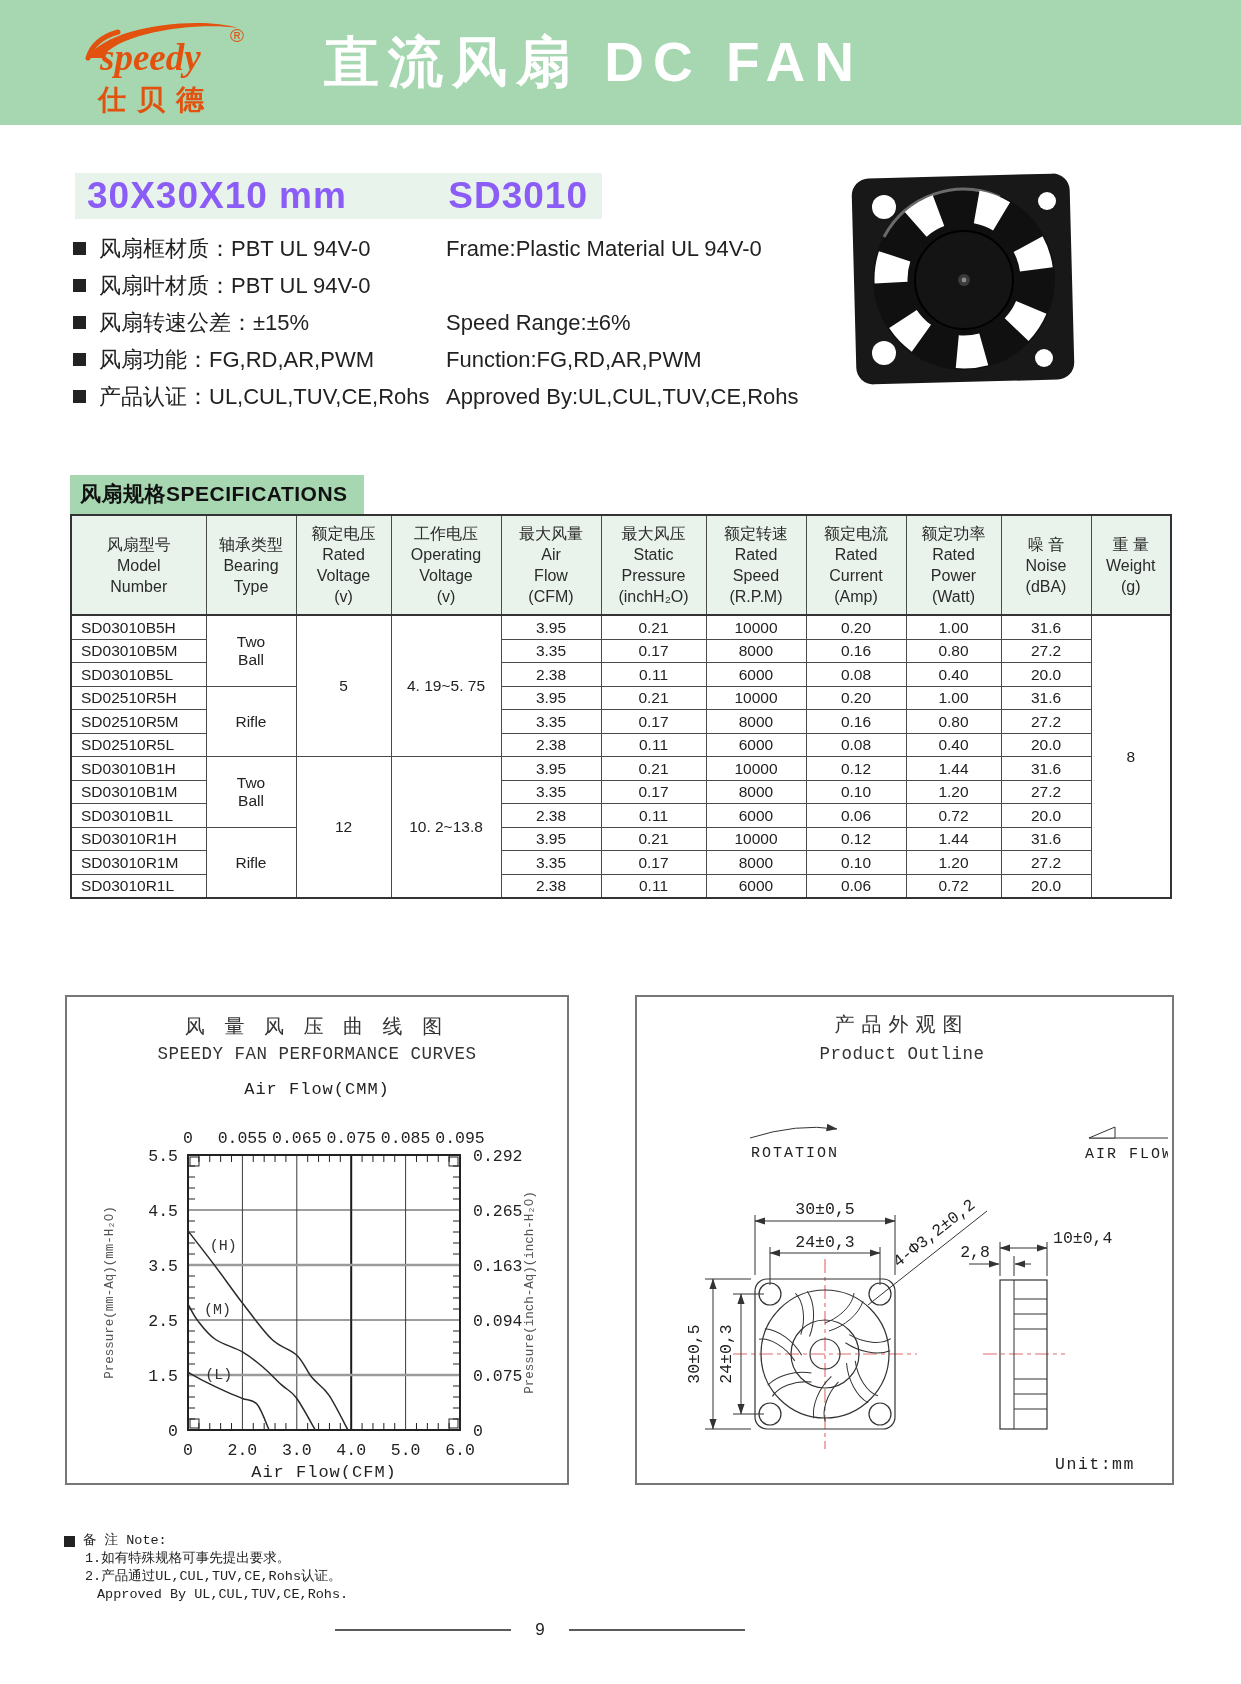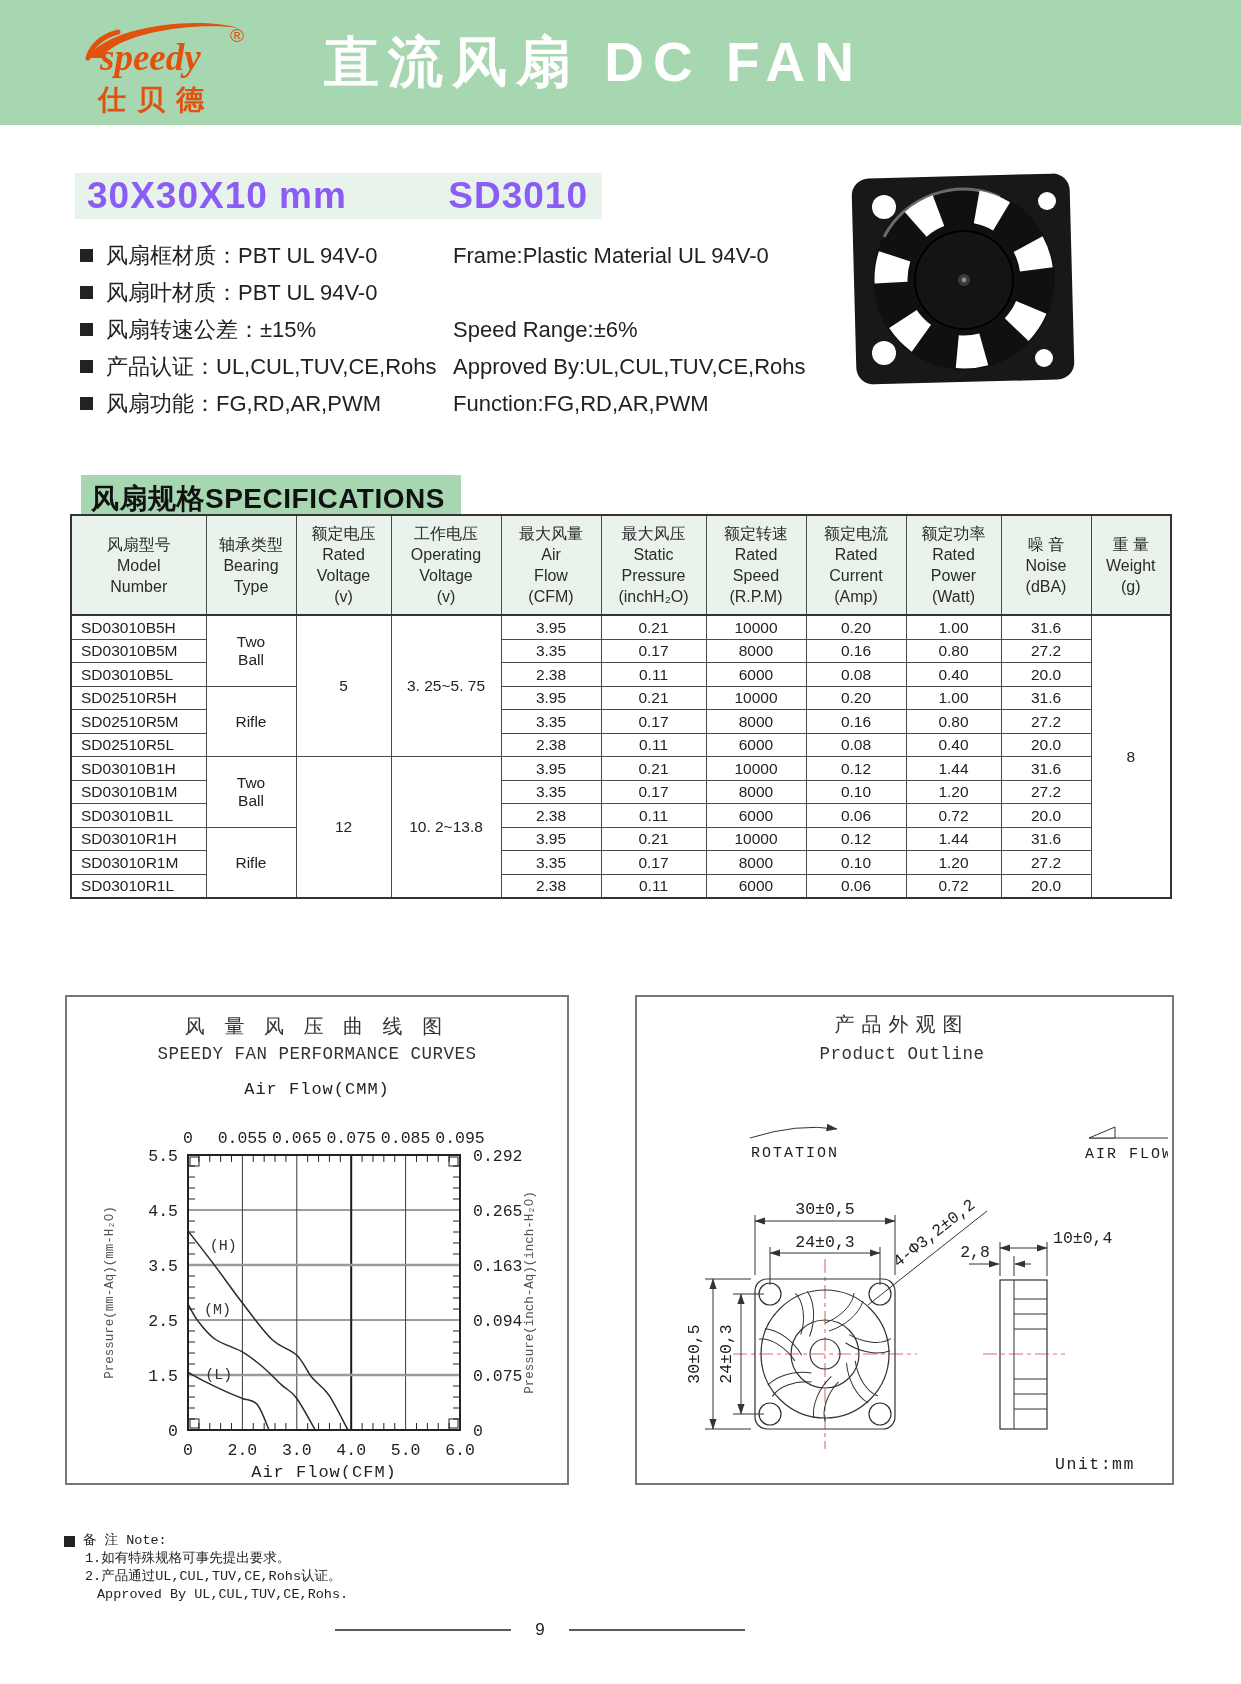--- a/index.html
+++ b/index.html
@@ -9,29 +9,29 @@
   .topbar{position:absolute;left:0;top:0;width:1241px;height:125px;background:#a6d7b1;}
   .logo{position:absolute;left:78px;top:8px;width:190px;height:112px;}
   .doc-title{position:absolute;left:0;top:26px;width:1187px;text-align:center;
              box-sizing:border-box;font-size:55px;font-weight:700;color:#fff;letter-spacing:9px;
              white-space:nowrap;}
   
   .product-title-box{position:absolute;left:75px;top:173px;width:527px;height:46px;background:#e8f3ec;
                      display:flex;align-items:center;justify-content:space-between;padding:0 14px 0 12px;
                      box-sizing:border-box;}
   .product-title-box .size,.product-title-box .model{font-size:37px;font-weight:700;color:#8b5cf6;letter-spacing:1px;}
-  .bullets{position:absolute;left:65px;top:228px;width:780px;list-style:none;margin:15px;padding:0;}
+  .bullets{position:absolute;left:65px;top:228px;width:780px;list-style:none;margin:8px;padding:0;}
   .bullets li{display:flex;align-items:flex-start;margin-bottom:12px;font-size:22px;line-height:25px;color:#222;}
   .bullets .sq{flex:0 0 13px;width:13px;height:13px;background:#222;margin:6px 13px 0 0;}
   .bullets .cn{width:347px;}
   .bullets .en{flex:1;}
   .fan-photo{position:absolute;left:850px;top:167px;width:228px;height:226px;}
   
-  .spec-label{position:absolute;left:81px;top:475px;background:#a6d7b1;color:#111;
-              font-size:28px;font-weight:700;padding:5px 16px 6px 10px;letter-spacing:0.5px;}
+  .spec-label{position:absolute;left:70px;top:475px;background:#a6d7b1;color:#111;
+              font-size:21px;font-weight:700;padding:5px 16px 6px 10px;letter-spacing:0.5px;}
   #spec-table{position:absolute;left:70px;top:514px;border-collapse:collapse;table-layout:fixed;
               border:2px solid #333;}
   #spec-table th{border:1px solid #4a4a4a;background:#e9f3ec;font-weight:400;font-size:16px;
                  color:#2b2b2b;padding:7px 2px;line-height:1.32;}
   #spec-table thead{border-bottom:2px solid #333;}
   #spec-table td{border:1px solid #4a4a4a;font-size:15.5px;color:#222;text-align:center;
                  height:22.5px;padding:0 4px;}
   #spec-table td.model{text-align:left;padding-left:9px;}
   
   .fig-box{position:absolute;border:2px solid #777;background:#fff;}
@@ -93,27 +93,27 @@
         <span class="sq"></span>
         <span class="cn">风扇叶材质：PBT UL 94V-0</span>
       </li>
       <li>
         <span class="sq"></span>
         <span class="cn">风扇转速公差：±15%</span>
         <span class="en">Speed Range:±6%</span>
       </li>
       <li>
         <span class="sq"></span>
-        <span class="cn">产品认证：UL,CUL,TUV,CE,Rohs</span>
-        <span class="en">Approved By:UL,CUL,TUV,CE,Rohs</span>
+        <span class="cn">风扇功能：FG,RD,AR,PWM</span>
+        <span class="en">Function:FG,RD,AR,PWM</span>
       </li>
       <li>
         <span class="sq"></span>
-        <span class="cn">风扇功能：FG,RD,AR,PWM</span>
-        <span class="en">Function:FG,RD,AR,PWM</span>
+        <span class="cn">产品认证：UL,CUL,TUV,CE,Rohs</span>
+        <span class="en">Approved By:UL,CUL,TUV,CE,Rohs</span>
       </li>
     </ul>
 
   <div class="fan-photo">
     <svg width="228" height="226" viewBox="0 0 228 226">
       <rect x="4" y="9" width="218" height="206" rx="17" fill="#181818" transform="rotate(-1.5 113 112)"></rect>
       <circle cx="34" cy="40" r="12" fill="#fff"></circle>
       <circle cx="34" cy="186" r="12" fill="#fff"></circle>
       <circle cx="197" cy="34" r="9" fill="#fff"></circle>
       <circle cx="194" cy="191" r="9" fill="#fff"></circle>
@@ -216,21 +216,21 @@
         </tr>
       </thead>
       <tbody>
         <tr>
           <td class="model">SD03010B5H</td>
           <td class="bearing" rowspan="3">
             <div>Two</div>
             <div>Ball</div>
           </td>
           <td class="volt" rowspan="6">5</td>
-          <td class="volt" rowspan="6">3. 25~5. 75</td>
+          <td class="volt" rowspan="6">4. 19~5. 75</td>
           <td>3.95</td>
           <td>0.21</td>
           <td>10000</td>
           <td>0.20</td>
           <td>1.00</td>
           <td>31.6</td>
           <td class="weight" rowspan="12">8</td>
         </tr>
         <tr>
           <td class="model">SD03010B5M</td>

